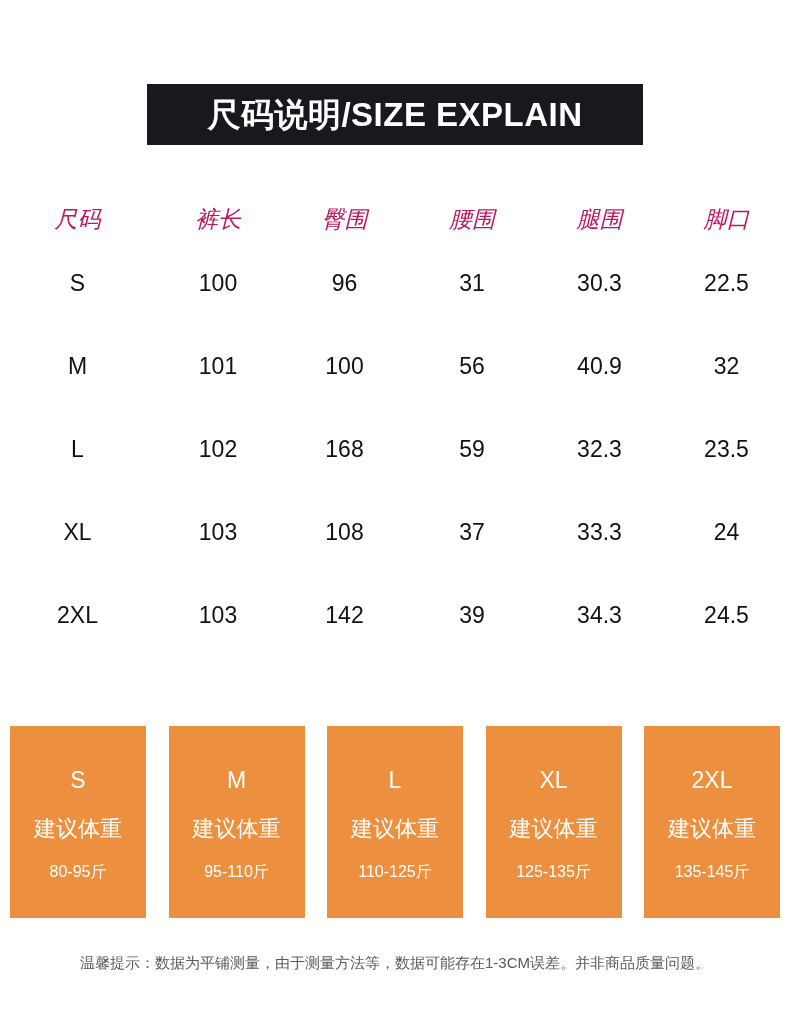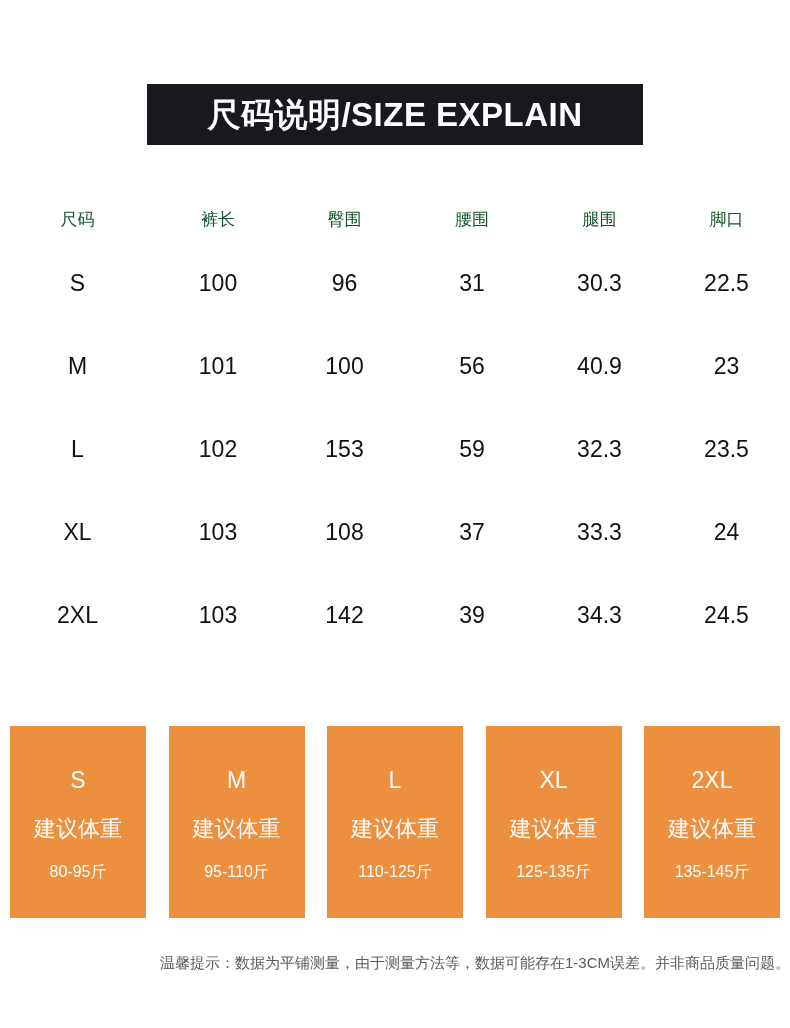--- a/index.html
+++ b/index.html
@@ -61,23 +61,24 @@
 
   .size-table th,
   .size-table td {
     text-align: center;
     vertical-align: middle;
     padding: 0;
     border: none;
   }
   .size-table thead th {
     height: 46px;
-    font-size: 17px;
-    font-weight: 400;
-    color: #14532d;
+    font-size: 23px;
+    font-weight: 400;
+    color: #be185d;
+    font-style: italic;
   }
   .size-table tbody td {
     height: 83px;
     font-size: 23px;
     font-weight: 400;
     color: #111111;
   }
 
   
   .cards {
@@ -120,21 +121,21 @@
     line-height: 1;
     white-space: nowrap;
   }
 
   
   .note {
     position: absolute;
     left: 0;
     top: 952px;
     width: 790px;
-    text-align: right;
+    text-align: center;
     font-size: 15px;
     color: #5a5a5a;
     line-height: 1.4;
     white-space: nowrap;
   }
 </style>
 </head>
 <body>
 
 <div class="banner-wrap">
@@ -170,26 +171,26 @@
       <td>31</td>
       <td>30.3</td>
       <td>22.5</td>
     </tr>
     <tr>
       <td>M</td>
       <td>101</td>
       <td>100</td>
       <td>56</td>
       <td>40.9</td>
-      <td>23</td>
+      <td>32</td>
     </tr>
     <tr>
       <td>L</td>
       <td>102</td>
-      <td>153</td>
+      <td>168</td>
       <td>59</td>
       <td>32.3</td>
       <td>23.5</td>
     </tr>
     <tr>
       <td>XL</td>
       <td>103</td>
       <td>108</td>
       <td>37</td>
       <td>33.3</td>

